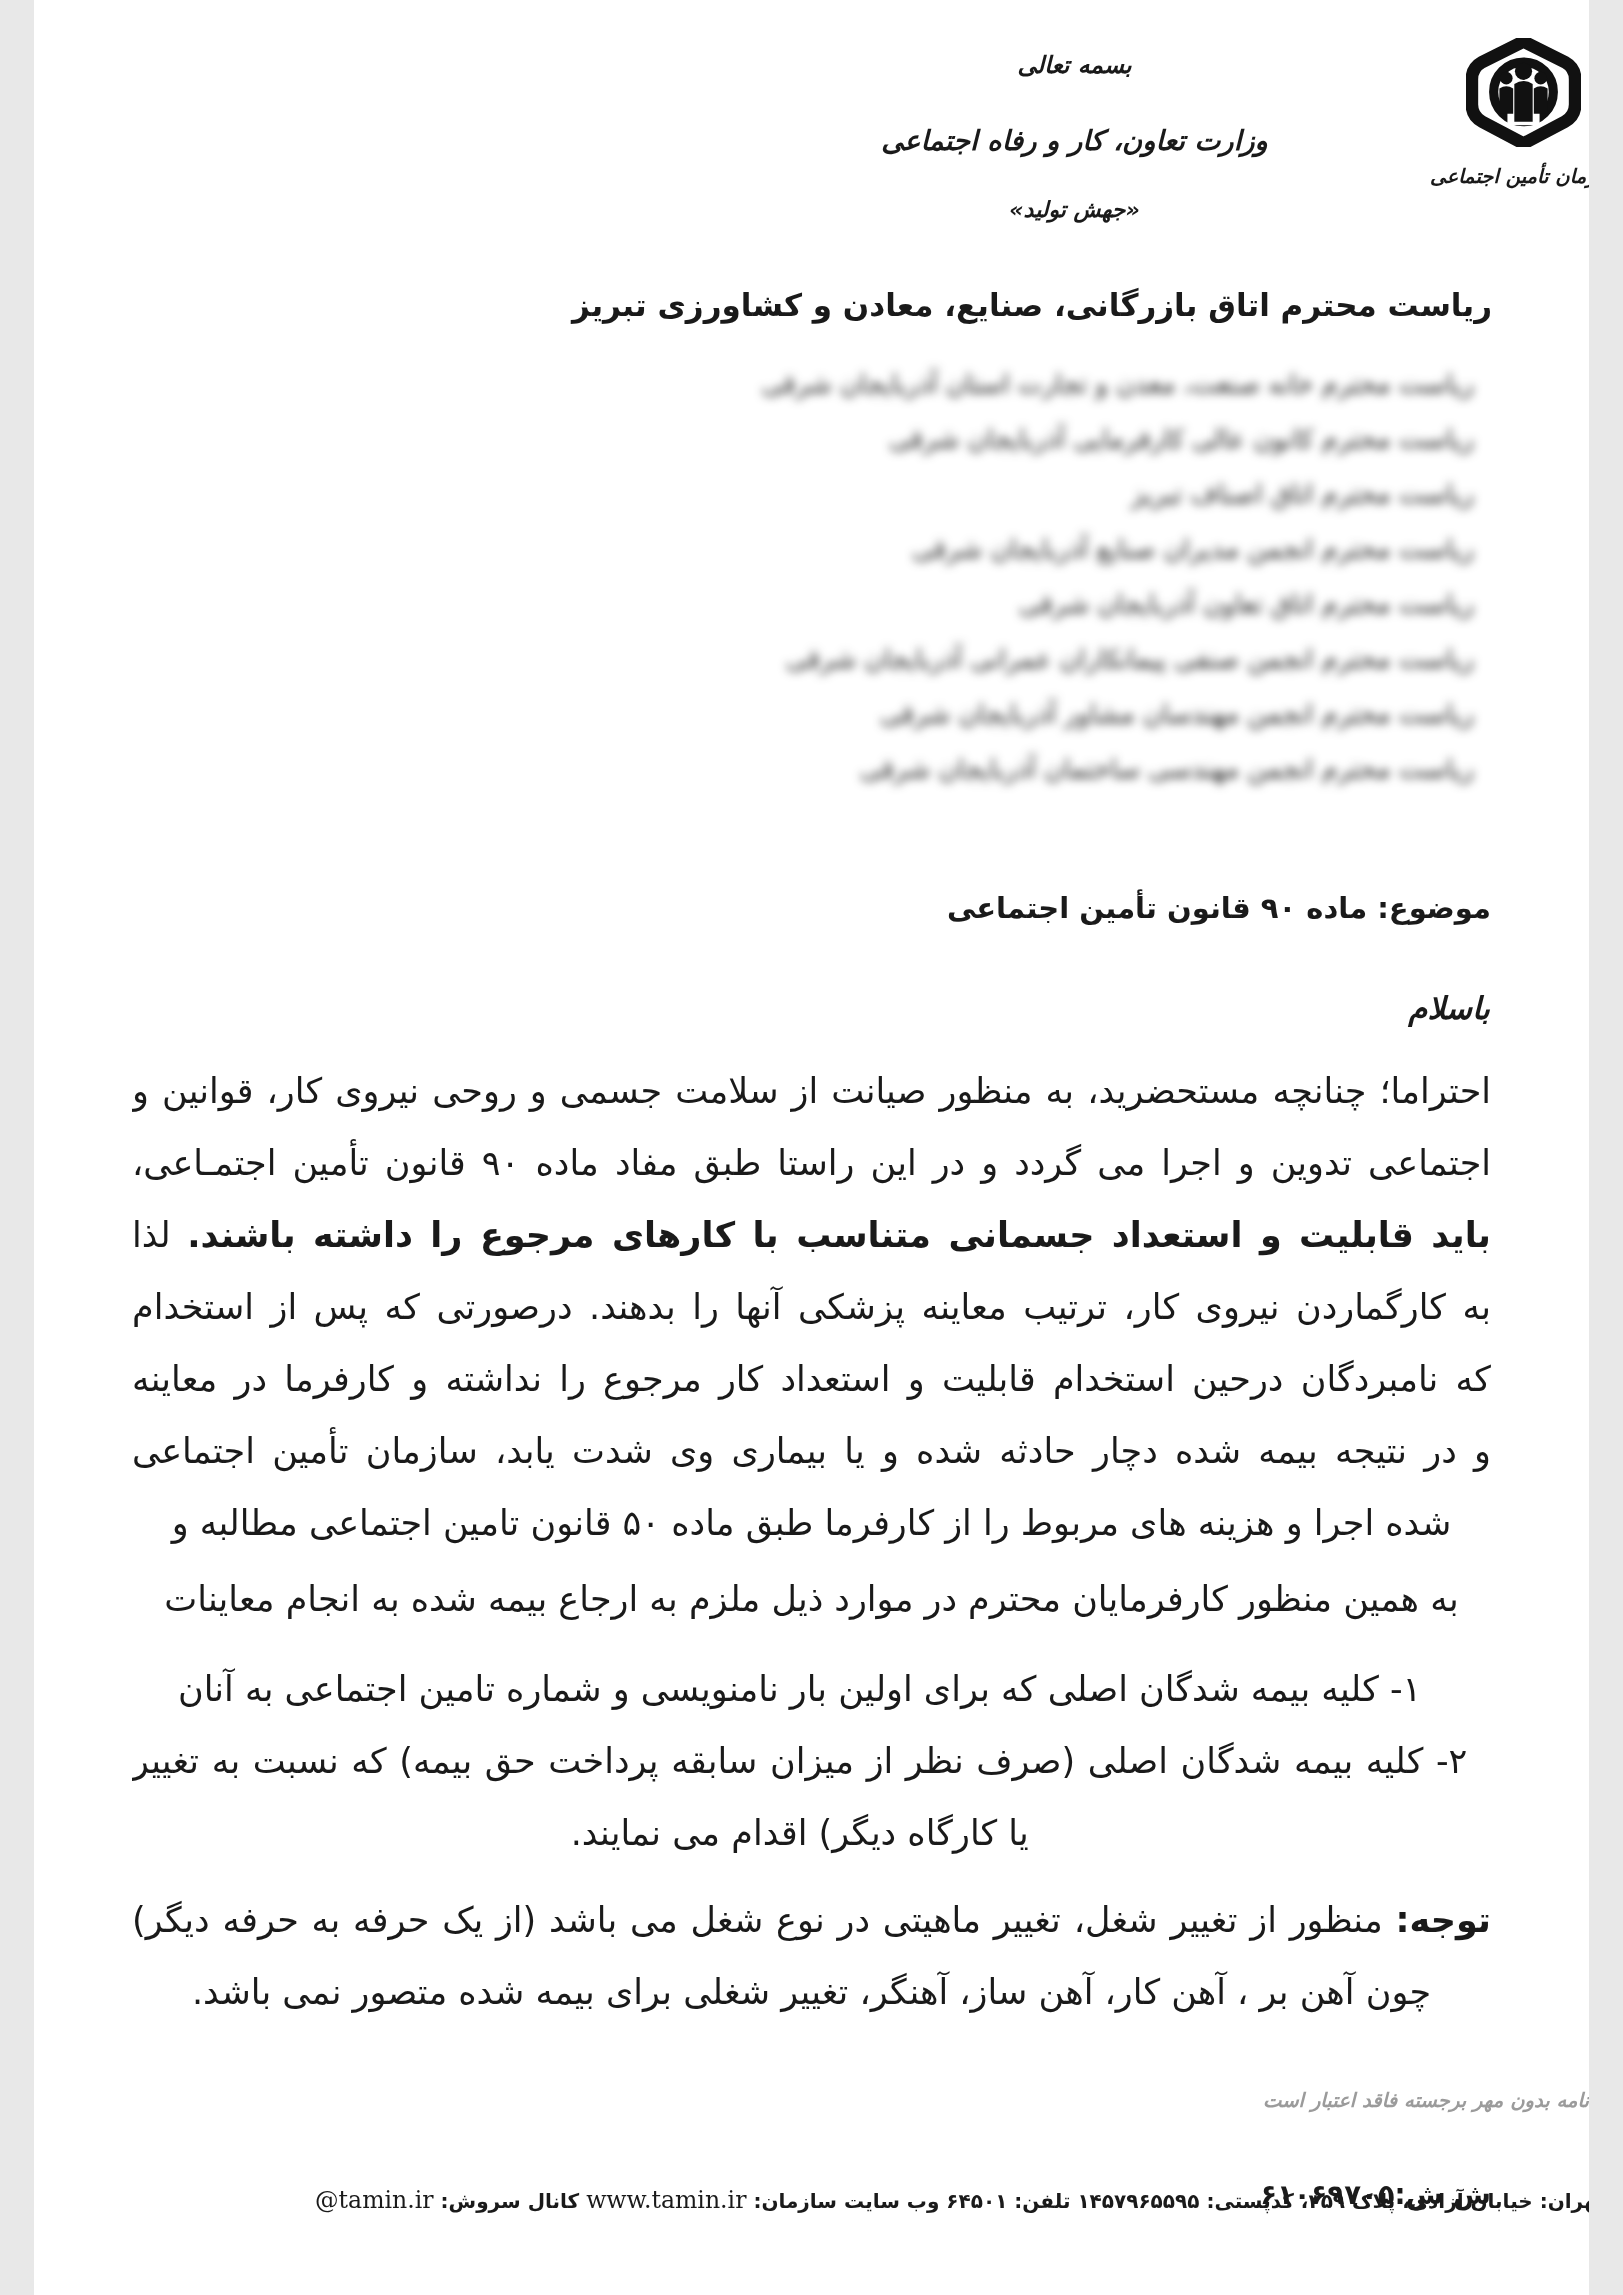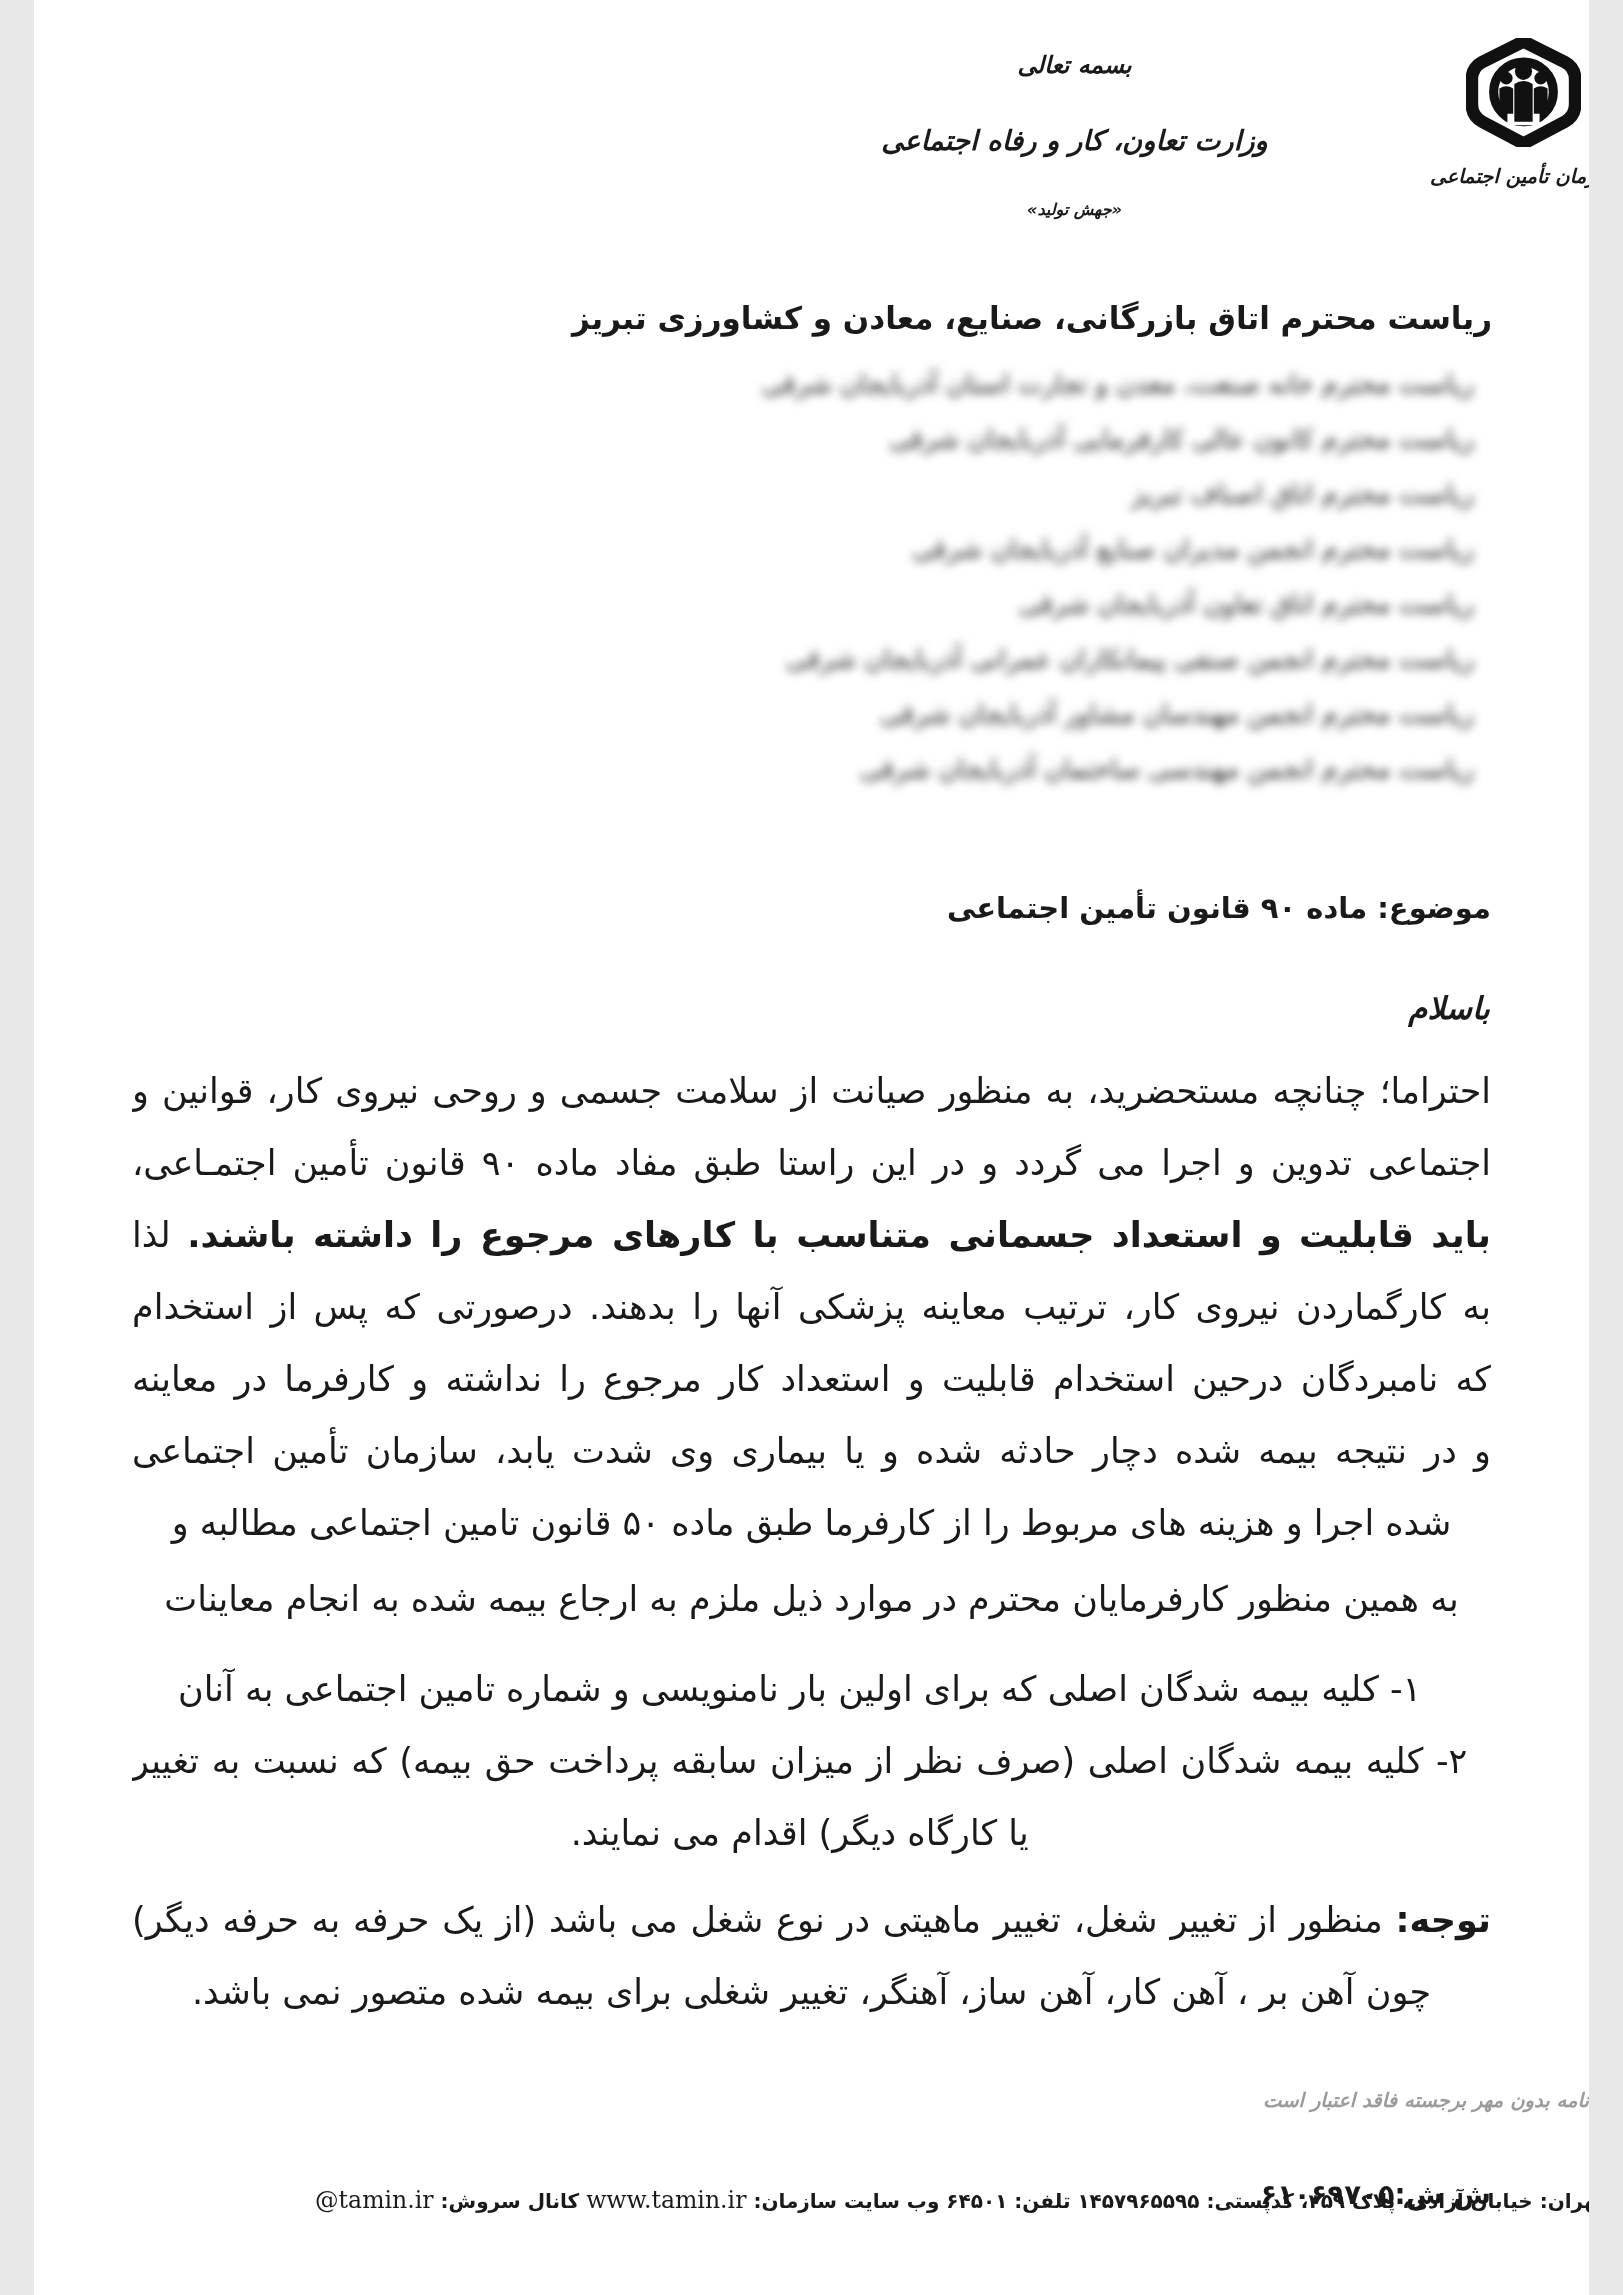--- a/index.html
+++ b/index.html
@@ -13,27 +13,27 @@
     color:#1a1a1a;
     direction:rtl;
   }
   .bold{font-weight:bold;}
   .callig{font-style:italic;font-weight:bold;}
 
   
   .header-center{position:absolute;top:49px;left:746px;width:589px;text-align:center;}
   .bismillah{font-size:23.6px;line-height:33px;}
   .ministry{font-size:27.5px;line-height:34px;margin-top:41px;}
-  .slogan{font-size:16px;line-height:31px;margin-top:37px;}
+  .slogan{font-size:22px;line-height:31px;margin-top:37px;}
   .header-logo{position:absolute;top:38px;left:1394px;width:190px;}
   .header-logo svg{display:block;margin:0 auto;}
   .org-name{font-size:19.6px;margin-top:18.3px;white-space:nowrap;}
 
   
-  .recipient-heading{position:absolute;top:300px;right:97px;font-size:31px;font-weight:bold;white-space:nowrap;}
+  .recipient-heading{position:absolute;top:287px;right:97px;font-size:31px;font-weight:bold;white-space:nowrap;}
   .redacted{position:absolute;top:357px;right:115px;text-align:right;}
   .blur-line{font-size:26px;line-height:55px;height:55px;filter:blur(4.6px);color:#222;white-space:nowrap;}
 
   
   .subject{position:absolute;top:891px;right:98px;font-size:29px;font-weight:bold;white-space:nowrap;}
   .salutation{position:absolute;top:990px;right:99px;font-size:31px;}
 
   
   .body-text{position:absolute;top:1055px;right:98px;left:98px;}
   .t-line{font-size:35px;line-height:72px;height:72px;overflow:hidden;}

